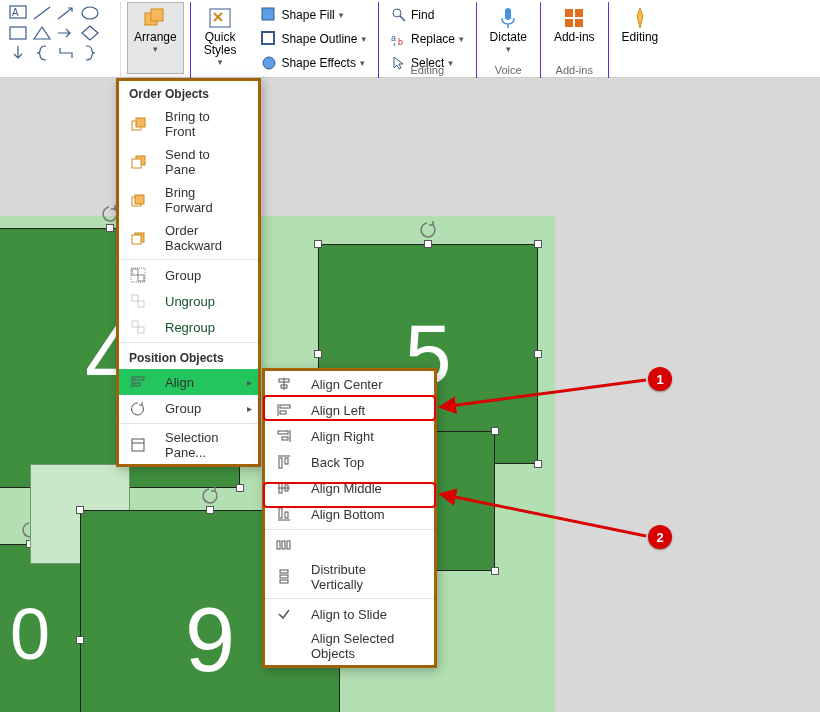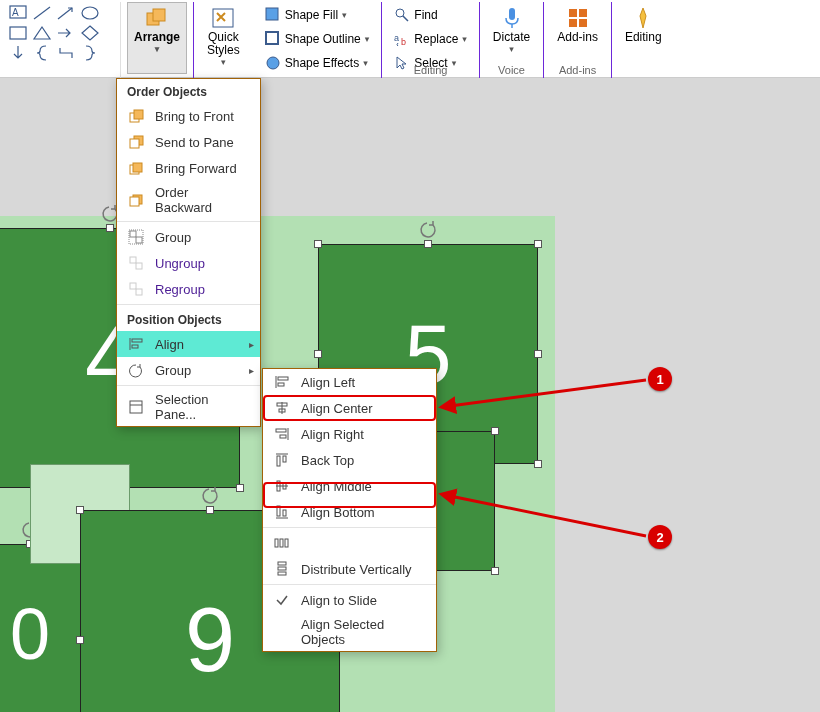--- a/index.html
+++ b/index.html
@@ -43,21 +43,21 @@
     flex-direction: column;
     align-items: center;
     justify-content: flex-start;
     padding: 2px 6px;
     cursor: pointer;
     border: 1px solid transparent;
     height: 72px;
   }
   .big-btn .icon-slot { height: 26px; display:flex; align-items:center; justify-content:center; }
   .big-btn .lbl { font-size: 12px; text-align:center; line-height:1.1; }
-  .big-btn.active { background:#e6e6e6; border:1px solid #b5b5b5;font-weight:bold; }
+  .big-btn.active { background:#e6e6e6; border:1px solid #b5b5b5; }
   .drop-arrow { font-size: 9px; color:#555; }
   .small-stack { display:flex; flex-direction:column; gap:2px; padding:2px 4px; }
   .small-btn { display:flex; align-items:center; gap:4px; padding:1px 2px; cursor:pointer; height:22px; }
   .small-btn svg { width:16px; height:16px; }
   .group-label { font-size:11px; color:#666; position:absolute; bottom:2px; left:0; right:0; text-align:center; }
   .ribbon-group { position: relative; padding-bottom: 16px; }
 
   .canvas-area {
     position: absolute;
     top: 78px; left: 0; right: 0; bottom: 0;
@@ -92,45 +92,45 @@
     position:absolute; width:20px; height:20px;
   }
   .rot-handle svg { width:20px; height:20px; stroke:#777; fill:none; stroke-width:1.5;}
   .tile-wrap { position:absolute; }
   .tile-wrap .tile { position:relative; width:100%; height:100%; }
 
   
   .dropdown {
     position: absolute;
     background: #fff;
-    border: 1px solid #a16207;
+    border: 3px solid #a16207;
     box-shadow: 2px 3px 10px rgba(0,0,0,0.25);
     font-size: 13px;
     z-index: 100;
   }
   .dd-section-header {
     font-weight: 600;
     padding: 6px 10px 4px 10px;
     color: #333;
     font-size: 12px;
   }
   .dd-sep { height:1px; background:#e3e3e3; margin: 2px 0; }
   .dd-item {
     display:flex; align-items:center;
-    gap:10px;
+    gap:18px;
     padding: 4px 18px 4px 10px;
     cursor:pointer;
     color:#333;
     position:relative;
   }
-  .dd-item.disabled { color:#4c1d95; cursor:default; }
+  .dd-item.disabled { color:#14532d; cursor:default; }
   .dd-item .icon { width:18px; height:18px; display:flex; align-items:center; justify-content:center; flex-shrink:0; }
   .dd-item .icon svg { width:16px; height:16px; }
   .dd-item .sub-arrow { position:absolute; right:6px; font-size:10px; color:#555;}
-  .dd-item.highlight { background:#5eead4; }
+  .dd-item.highlight { background:#22c55e; }
 
   .submenu { left: 262px; top: 368px; width: 175px; }
 
   .hl-box {
     position:absolute;
     border: 2px solid #e10000;
     border-radius: 4px;
     pointer-events:none;
     z-index: 200;
   }
@@ -506,36 +506,36 @@
         </svg>
       </span>
     <span>Selection Pane...</span>
   </div>
 </div>
 
 <div class="dropdown submenu">
   <div class="dd-item">
     <span class="icon">
         <svg>
+          <line x1="8" y1="2" x2="8" y2="14" stroke="#555"></line>
+          <rect x="3" y="3" width="10" height="3" fill="none" stroke="#555"></rect>
+          <rect x="5" y="9" width="6" height="3" fill="none" stroke="#555"></rect>
+        </svg>
+      </span>
+    <span>Align Center</span>
+  </div>
+  <div class="dd-item">
+    <span class="icon">
+        <svg>
           <line x1="2" y1="2" x2="2" y2="14" stroke="#555"></line>
           <rect x="4" y="3" width="10" height="3" fill="none" stroke="#555"></rect>
           <rect x="4" y="9" width="6" height="3" fill="none" stroke="#555"></rect>
         </svg>
       </span>
     <span>Align Left</span>
-  </div>
-  <div class="dd-item">
-    <span class="icon">
-        <svg>
-          <line x1="8" y1="2" x2="8" y2="14" stroke="#555"></line>
-          <rect x="3" y="3" width="10" height="3" fill="none" stroke="#555"></rect>
-          <rect x="5" y="9" width="6" height="3" fill="none" stroke="#555"></rect>
-        </svg>
-      </span>
-    <span>Align Center</span>
   </div>
   <div class="dd-item">
     <span class="icon">
         <svg>
           <line x1="14" y1="2" x2="14" y2="14" stroke="#555"></line>
           <rect x="2" y="3" width="10" height="3" fill="none" stroke="#555"></rect>
           <rect x="6" y="9" width="6" height="3" fill="none" stroke="#555"></rect>
         </svg>
       </span>
     <span>Align Right</span>

